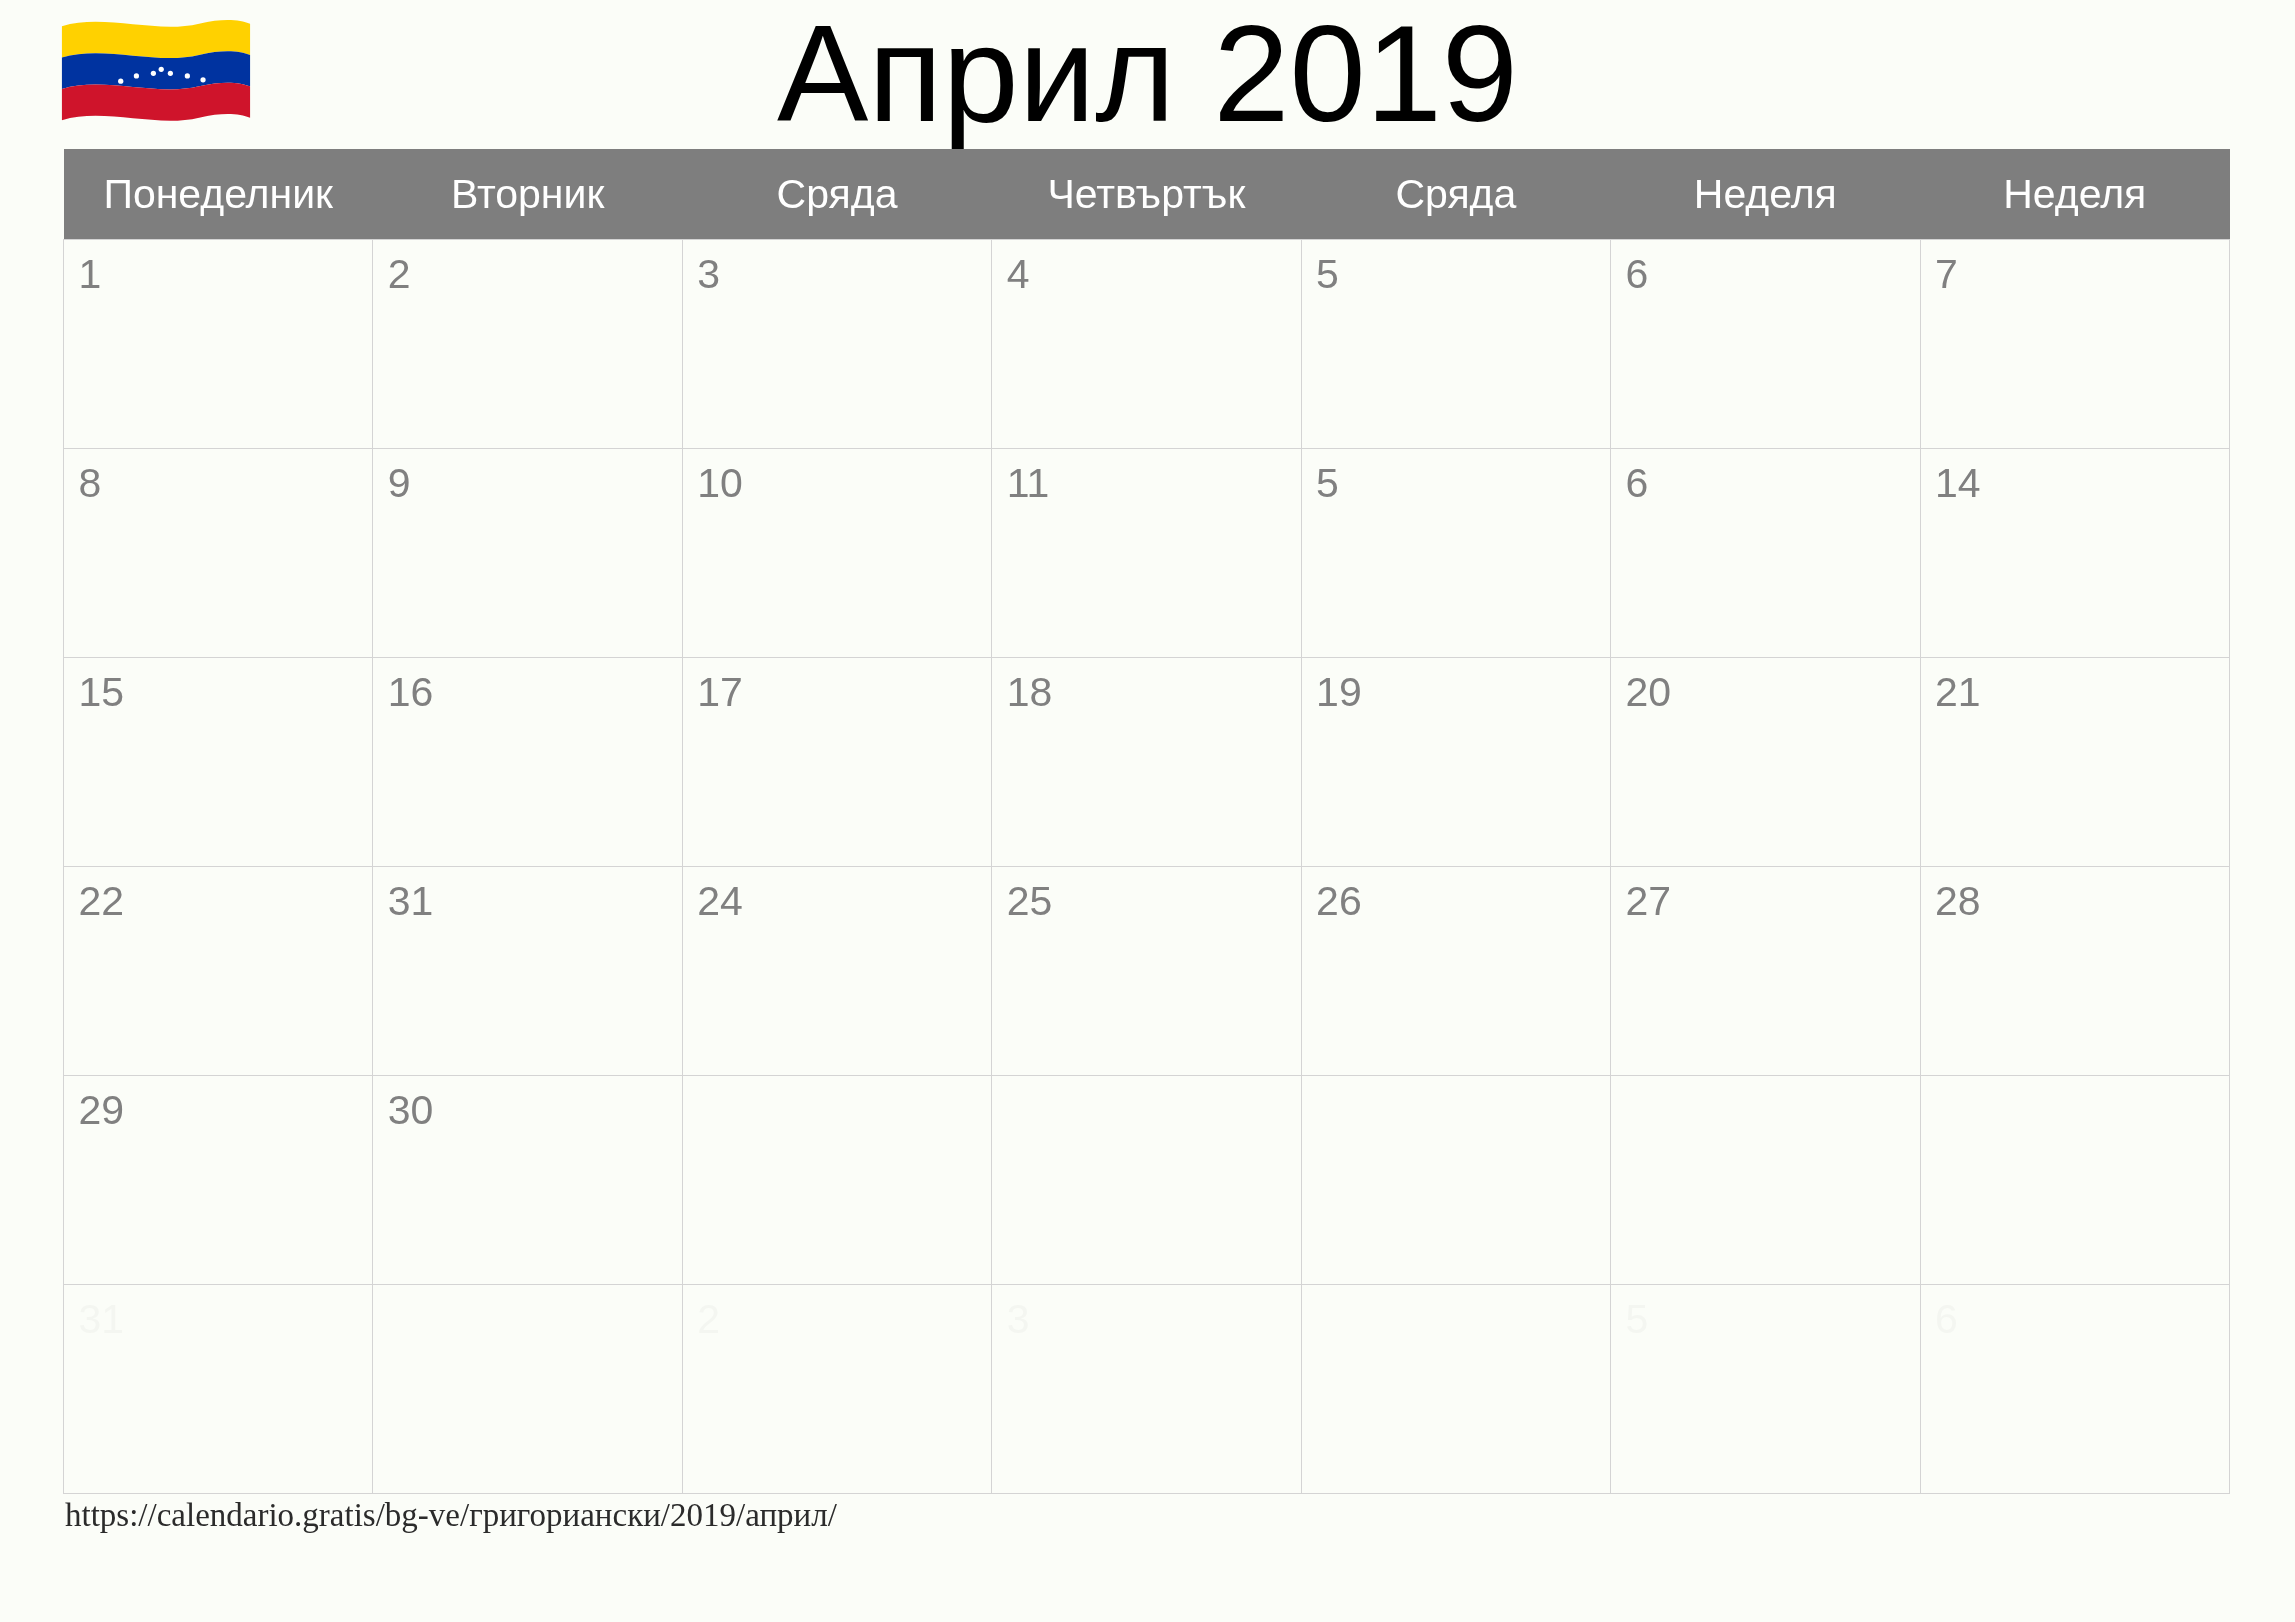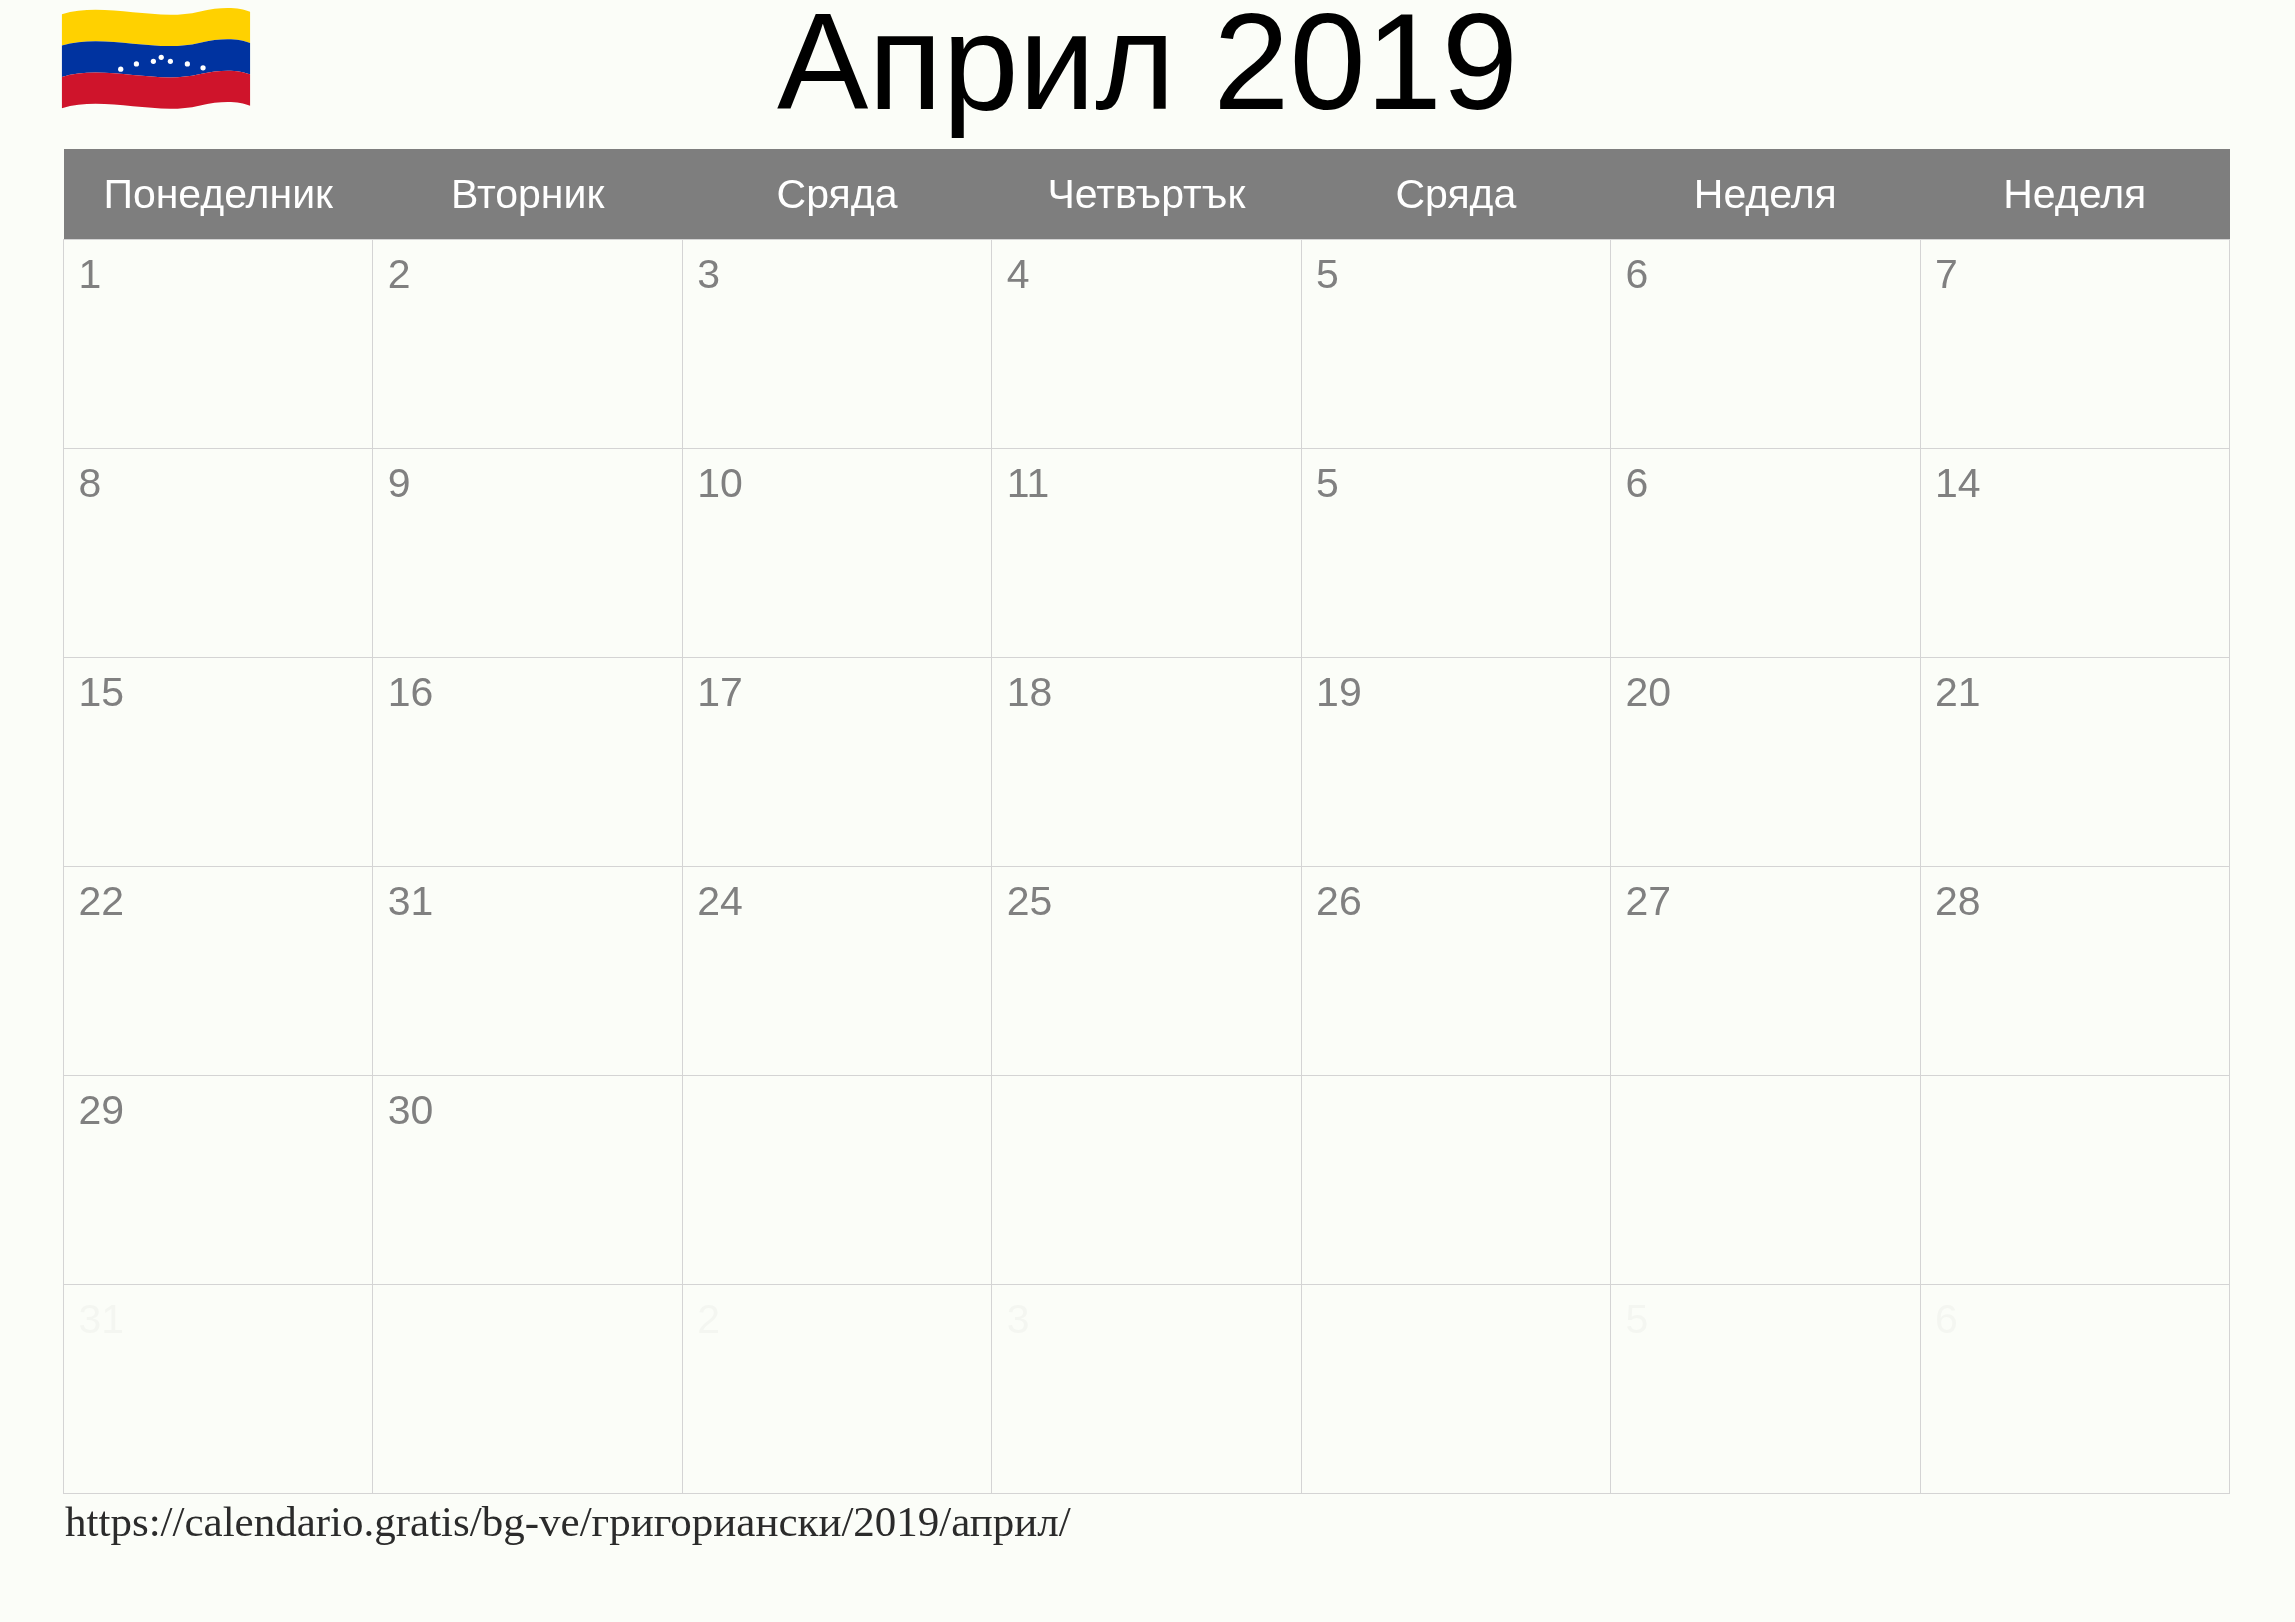--- a/index.html
+++ b/index.html
@@ -20,21 +20,21 @@
     left: 0; top: 0;
     width: 2295px;
     height: 1623px;
     background: #fbfdf8;
   }
 
   
   .header {
     position: absolute;
     left: 0;
-    top: 0;
+    top: 12px;
     width: 2046px;
     height: 141px;
   }
 
   .flag {
     position: absolute;
     left: 58px;
     top: 5.2px;
     width: 196px;
     height: 108px;
@@ -99,21 +99,21 @@
   }
   .ghost-row .daynum {
     color: #f4f6f1;
   }
 
   
   .footer-url {
     position: absolute;
     left: 65px;
     top: 1497px;
-    font-size: 43px;
+    font-size: 33px;
     color: #2b2b2b;
     font-family: "Liberation Serif", serif;
     white-space: nowrap;
   }
 </style>
 </head>
 <body>
 
 <div class="page">
 

